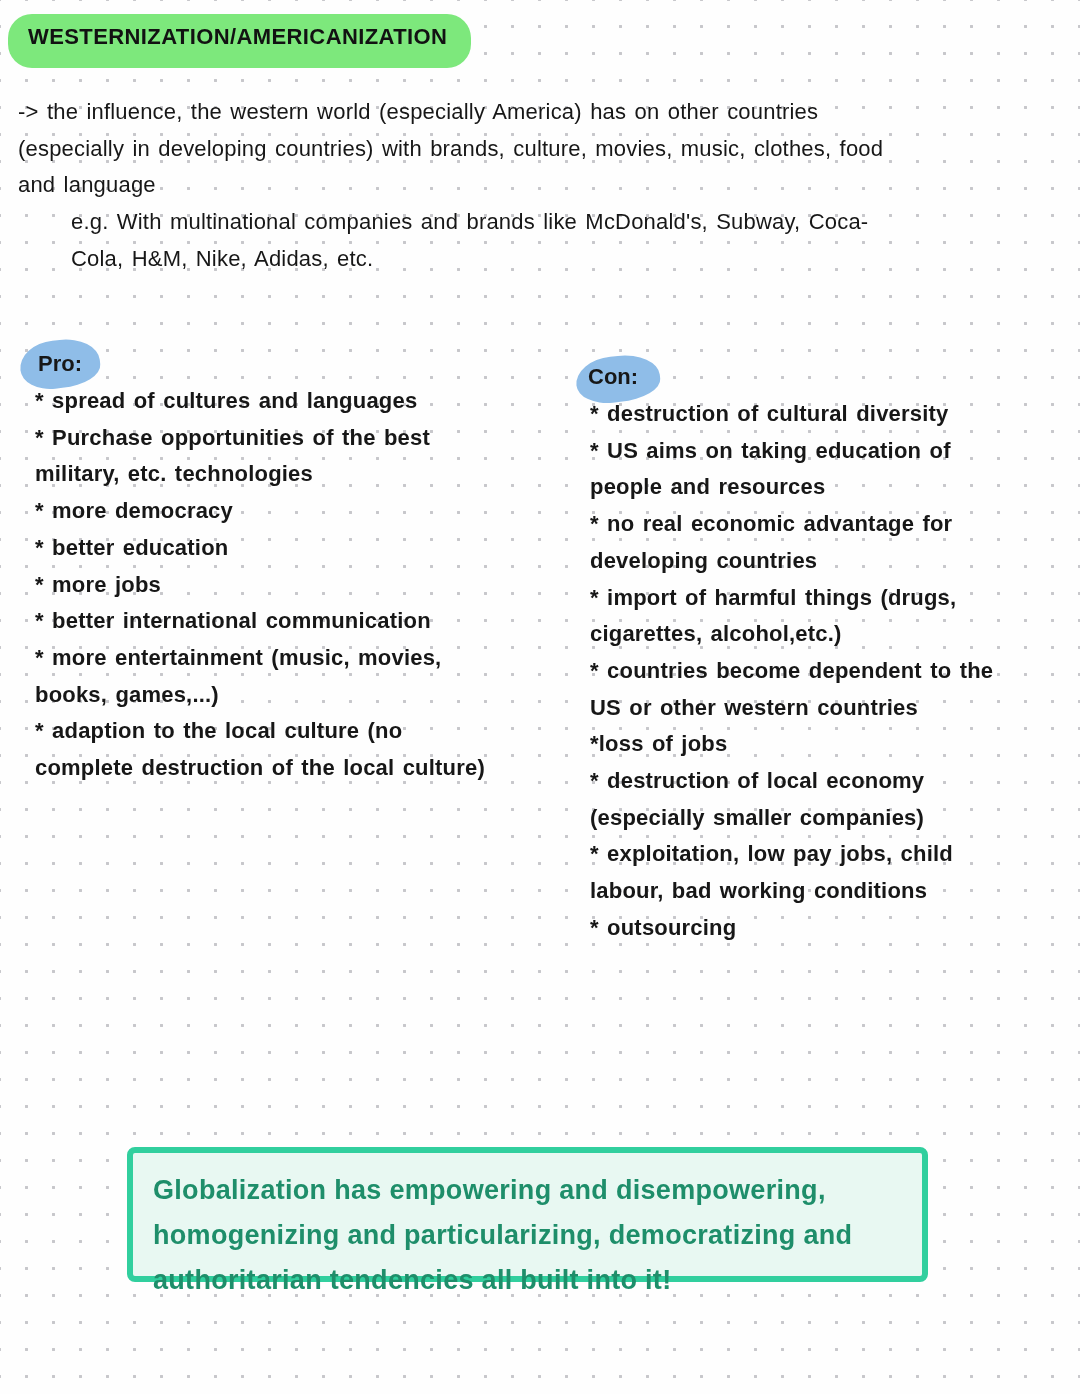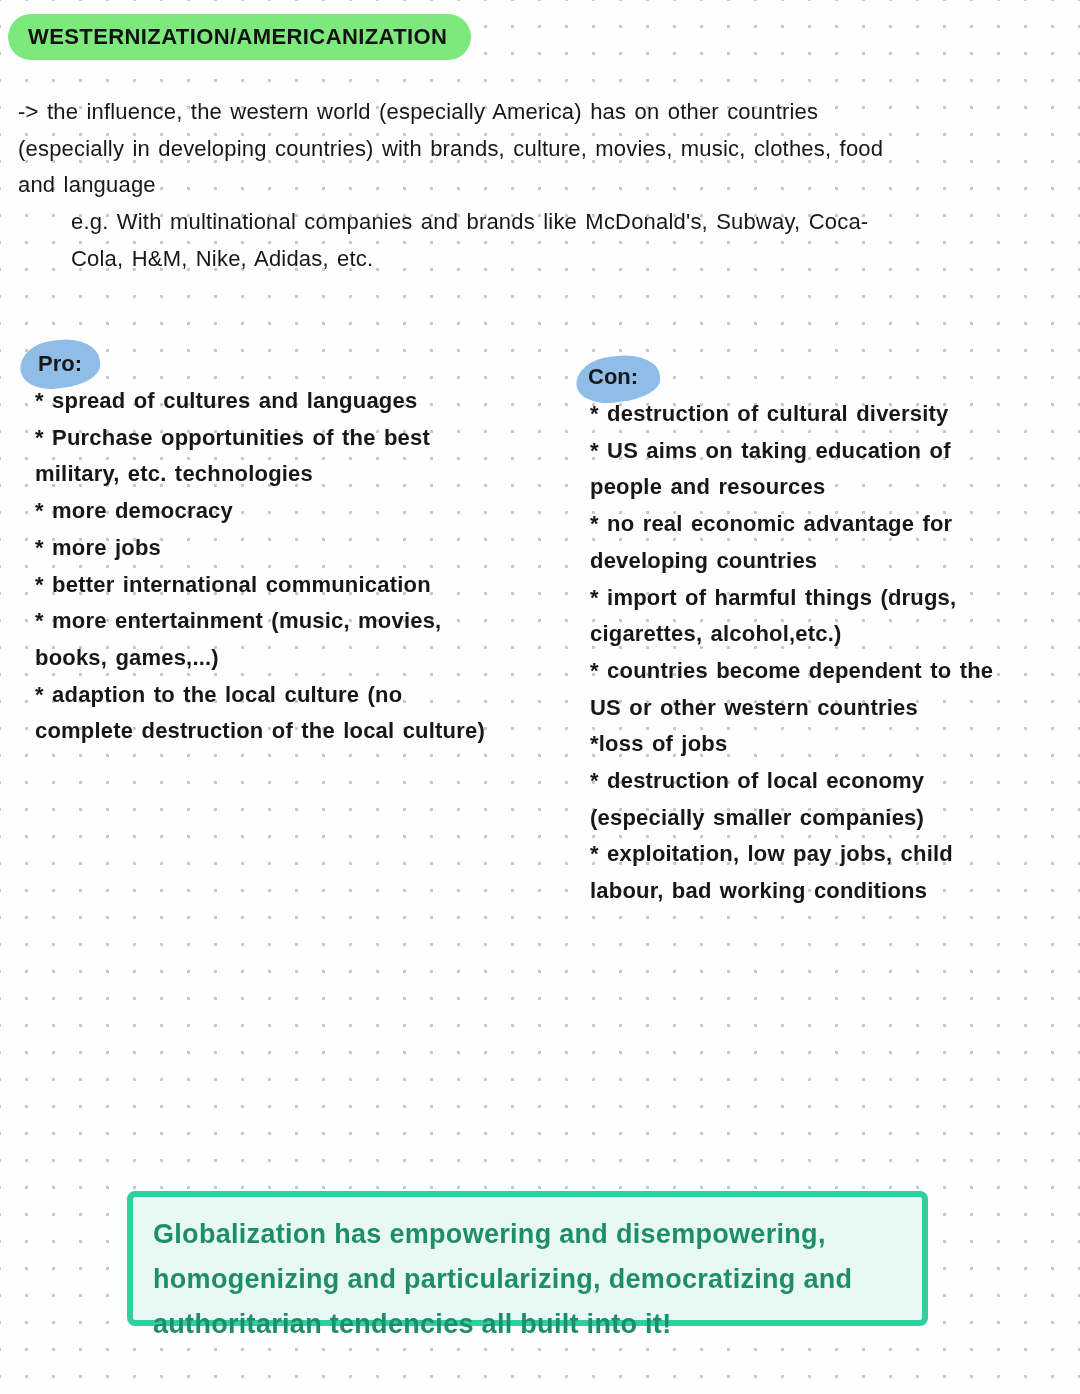--- a/index.html
+++ b/index.html
@@ -19,21 +19,21 @@
     color: var(--text-color, #171717);
   }
   .abs { position: absolute; }
 
   
   .title-pill {
     left: 8px; top: 14px;
     height: 46px;
     background: var(--title-highlight, #7de87c);
     border-radius: 24px;
-    padding: 0 24px 0 20px;
+    padding: 0 24px 8px 20px;
     display: flex;
     align-items: center;
   }
   .title-pill h1 {
     margin: 0;
     font-size: 22px;
     font-weight: bold;
     letter-spacing: 0.4px;
     color: #121212;
     white-space: pre;
@@ -82,21 +82,20 @@
   .list-item { white-space: pre; }
 
   
   .quote-box {
     left: 127px; top: 1147px;
     width: 801px; height: 135px;
     box-sizing: border-box;
     border: 6px solid var(--quote-border, #31cf9e);
     border-radius: 8px;
     background: var(--quote-bg, #e8f8f2);
-    margin-top: 44px;
   }
   .quote-text {
     margin: 15px 0 0 20px;
     font-size: 27px;
     font-weight: bold;
     line-height: 45px;
     letter-spacing: 0.3px;
     color: var(--quote-text, #1e8e6a);
     white-space: pre;
   }
@@ -117,20 +116,21 @@
   <div class="abs note-text example">e.g. With multinational companies and brands like McDonald's, Subway, Coca-
 Cola, H&amp;M, Nike, Adidas, etc.</div>
 
   <div class="abs blob blob-pro"></div>
   <div class="abs col-label label-pro">Pro:</div>
   <div class="abs list pro-list">
       <div class="list-item">* spread of cultures and languages</div>
       <div class="list-item">* Purchase opportunities of the best
 military, etc. technologies</div>
       <div class="list-item">* more democracy</div>
+      <div class="list-item">* better education</div>
       <div class="list-item">* more jobs</div>
       <div class="list-item">* better international communication</div>
       <div class="list-item">* more entertainment (music, movies,
 books, games,...)</div>
       <div class="list-item">* adaption to the local culture (no
 complete destruction of the local culture)</div>
     </div>
 
   <div class="abs blob blob-con"></div>
   <div class="abs col-label label-con">Con:</div>
@@ -142,20 +142,21 @@
 developing countries</div>
       <div class="list-item">* import of harmful things (drugs,
 cigarettes, alcohol,etc.)</div>
       <div class="list-item">* countries become dependent to the
 US or other western countries</div>
       <div class="list-item">*loss of jobs</div>
       <div class="list-item">* destruction of local economy
 (especially smaller companies)</div>
       <div class="list-item">* exploitation, low pay jobs, child
 labour, bad working conditions</div>
+      <div class="list-item">* outsourcing</div>
     </div>
 
   <div class="abs quote-box">
     <div class="quote-text">Globalization has empowering and disempowering,
 homogenizing and particularizing, democratizing and
 authoritarian tendencies all built into it!</div>
   </div>
 
 </div>
 

